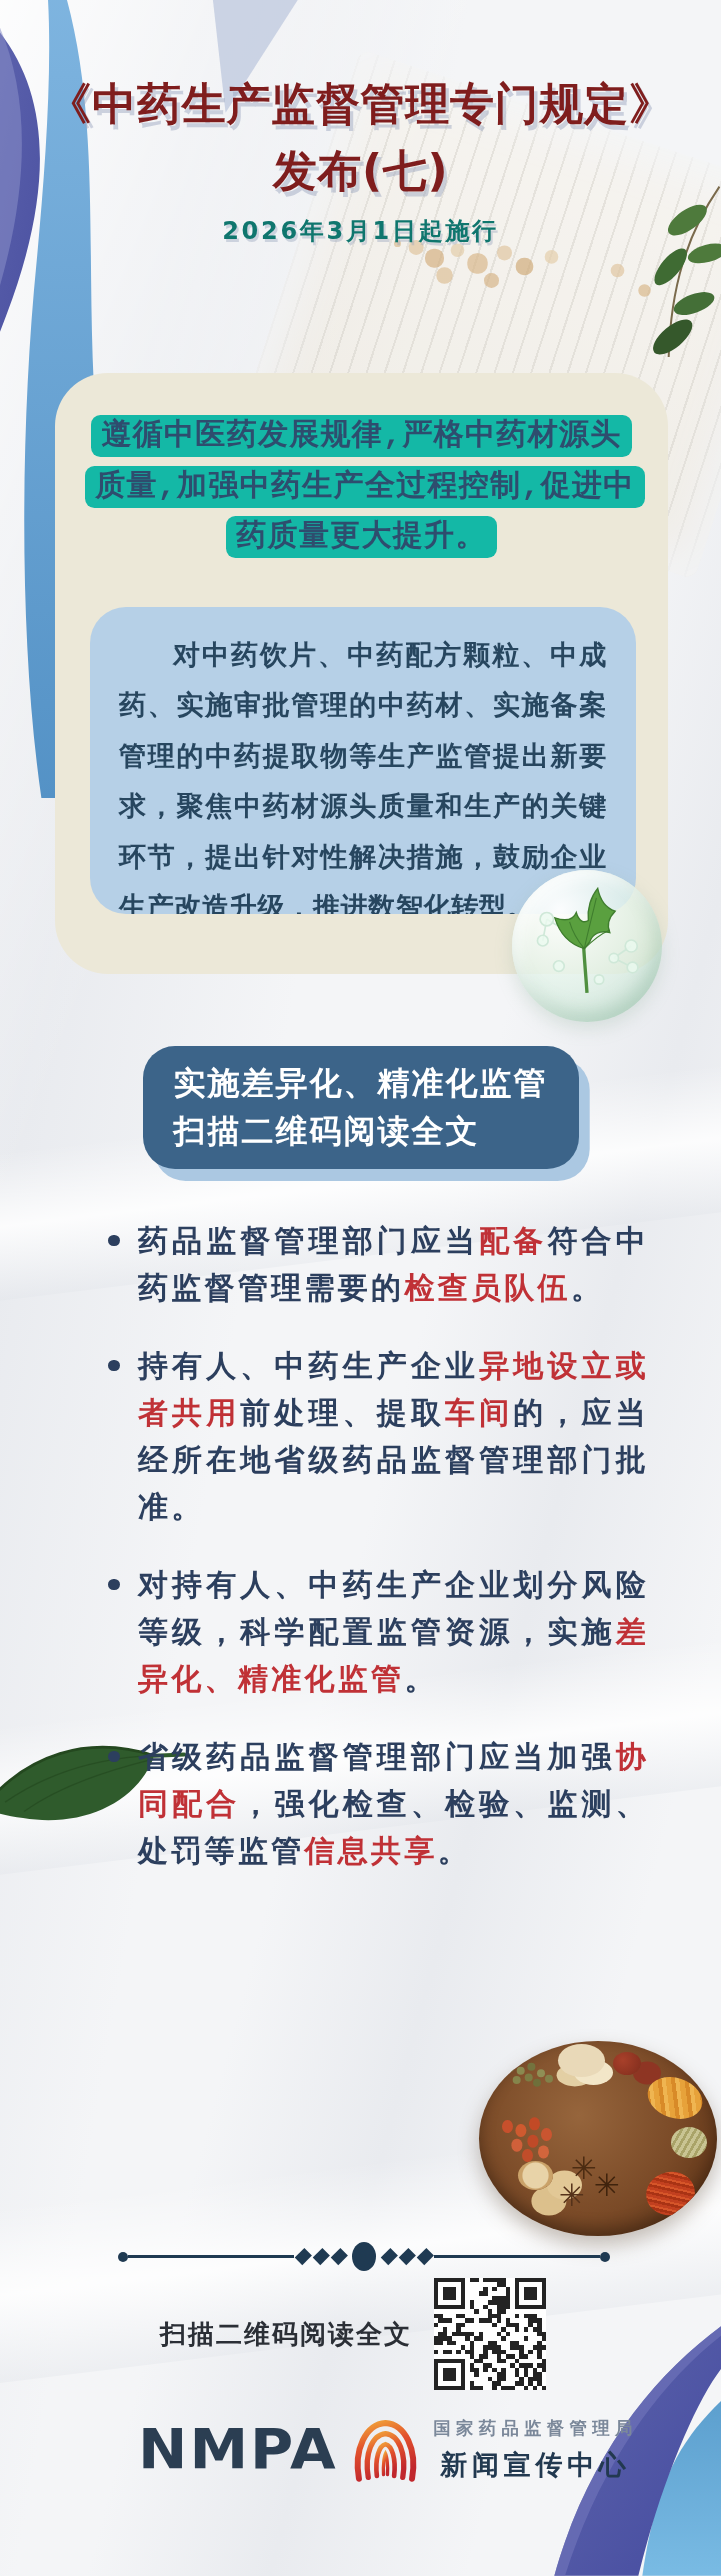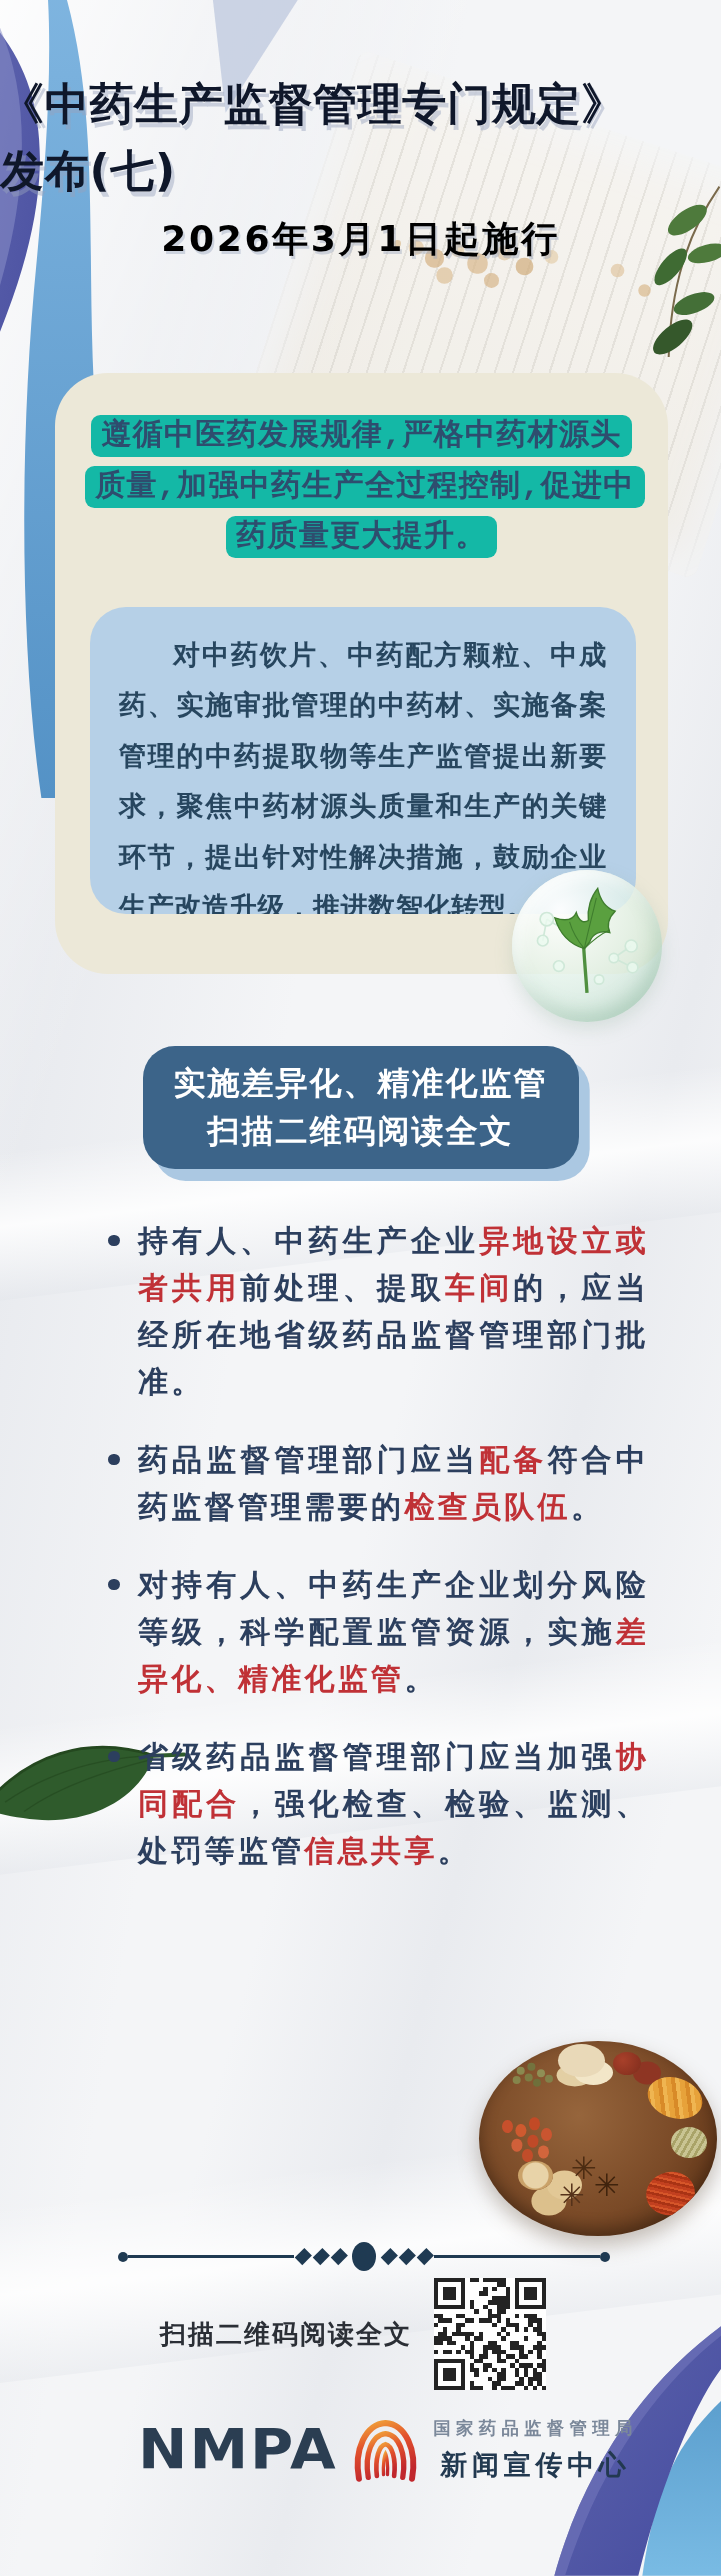--- a/index.html
+++ b/index.html
@@ -36,30 +36,30 @@
   .photo-herbs{position:absolute;left:394px;top:240px;width:6.7px;height:6.7px;border-radius:50%;
     background:#d9b98c;opacity:.65;z-index:0;filter:blur(0.7px);
     box-shadow:18.7px 4px 0 4px #dfc29a,37px 14.7px 0 6px #d3ad7c,60px 6.7px 0 3.3px #e3cba6,
       80px 20px 0 6.7px #d8b586,107px 9.4px 0 4px #e0c49d,127px 23px 0 5.3px #cfa874,
       154px 13.4px 0 3.3px #e4cda8,47px 32px 0 4.7px #dcbd92,94px 37px 0 4px #d5b183,
       220px 27px 0 3.3px #e0c49d,247px 47px 0 2.7px #d8b586;}
   .leaves-tr{position:absolute;right:0;top:180px;width:114px;height:187px;z-index:1;}
 
   
   .title-l1,.title-l2{
-    position:absolute;left:0;width:100%;z-index:2;
-    color:#0f172a;font-weight:900;
+    position:absolute;left:0;width:100%;text-align:center;z-index:2;
+    color:#7f1d1d;font-weight:900;
     text-shadow:3.3px 4.7px 0 rgba(150,162,188,.45);
     letter-spacing:0.7px;
   }
   .title-l1{top:75px;font-size:44px;}
   .title-l2{top:142px;font-size:44px;}
   .subtitle{
     position:absolute;left:0;top:215px;width:100%;text-align:center;z-index:2;
-    color:#000000;font-weight:900;font-size:36px;letter-spacing:2.7px;
+    color:#0f766e;font-weight:900;font-size:24px;letter-spacing:2.7px;
     text-shadow:2px 2.7px 0 rgba(150,162,188,.4);
   }
 
   
   .cream-box{
     position:absolute;left:55px;top:373px;width:613px;height:601px;
     background:#ece8d8;border-radius:53px;z-index:2;
   }
   .highlight-para{
     margin:37px auto 0;width:554px;text-align:center;
@@ -84,21 +84,21 @@
     background:radial-gradient(circle at 32% 26%, rgba(255,255,255,.95), rgba(228,244,234,.75) 45%, rgba(196,228,208,.55) 75%, rgba(160,205,180,.6));
     box-shadow:inset -5.3px -9.4px 17.4px rgba(120,170,140,.35), inset 6.7px 8px 14.7px rgba(255,255,255,.9), 0 6.7px 17.4px rgba(140,170,150,.25);
   }
   .bubble svg{position:absolute;left:8px;top:9.4px;}
 
   
   .banner{
     position:absolute;left:50%;top:1046px;transform:translateX(-50%);z-index:2;
     background:#3c6489;border-radius:32px;padding:13.4px 31px;
     box-shadow:10.7px 12px 0 0 #abc8e2;
-    text-align:center;color:#ffffff;font-weight:900;font-size:32px;line-height:1.5;letter-spacing:2px;
+    text-align:left;color:#ffffff;font-weight:900;font-size:32px;line-height:1.5;letter-spacing:2px;
     white-space:nowrap;
   }
 
   
   .bullets{position:absolute;left:107px;top:1217px;width:542px;z-index:2;}
   .bullets ul{list-style:none;margin:0;padding:0;}
   .bullets li{
     position:relative;padding-left:31px;margin-bottom:31px;
     font-size:30px;font-weight:900;line-height:47px;letter-spacing:3.3px;
     color:#2c3f5e;text-align:justify;
@@ -245,22 +245,22 @@
     </svg>
   </div>
 
   <div class="banner">
     <div>实施差异化、精准化监管</div>
     <div>扫描二维码阅读全文</div>
   </div>
 
   <div class="bullets">
     <ul id="bullet-list">
+        <li><span>药品监督管理部门应当</span><span class="red">配备</span><span>符合中药监督管理需要的</span><span class="red">检查员队伍</span><span>。</span></li>
         <li><span>持有人、中药生产企业</span><span class="red">异地设立或者共用</span><span>前处理、提取</span><span class="red">车间</span><span>的，应当经所在地省级药品监督管理部门批准。</span></li>
-        <li><span>药品监督管理部门应当</span><span class="red">配备</span><span>符合中药监督管理需要的</span><span class="red">检查员队伍</span><span>。</span></li>
         <li><span>对持有人、中药生产企业划分风险等级，科学配置监管资源，实施</span><span class="red">差异化、精准化监管</span><span>。</span></li>
         <li><span>省级药品监督管理部门应当加强</span><span class="red">协同配合</span><span>，强化检查、检验、监测、处罚等监管</span><span class="red">信息共享</span><span>。</span></li>
       </ul>
   </div>
 
   <svg class="leaf-left" viewBox="0 0 320 270">
     <g transform="rotate(8 160 135)">
       <path d="M 8 210 C 60 120, 150 78, 252 96 C 236 170, 160 218, 70 216 C 46 216, 24 214, 8 210 Z" fill="#2f5b2c"></path>
       <path d="M 8 210 C 60 120, 150 78, 252 96" fill="none" stroke="#24481f" stroke-width="4"></path>
       <path d="M 40 196 C 90 150, 150 118, 230 100 M 70 206 C 110 168, 170 134, 244 104" stroke="#24481f" stroke-width="2" fill="none" opacity=".7"></path>

